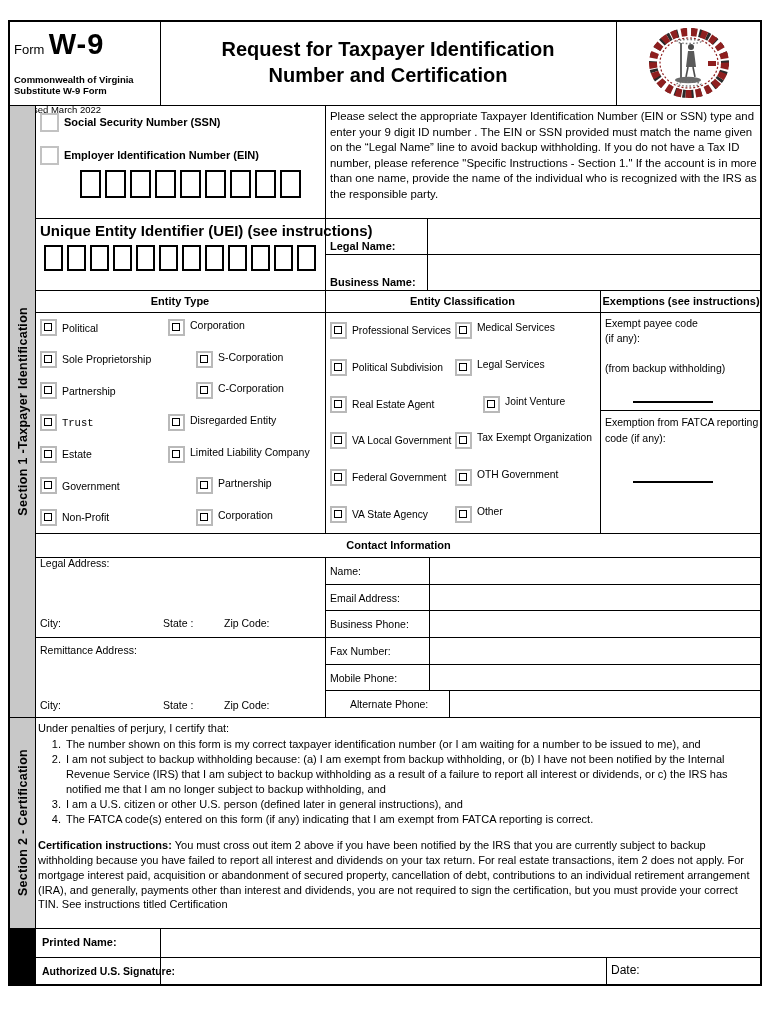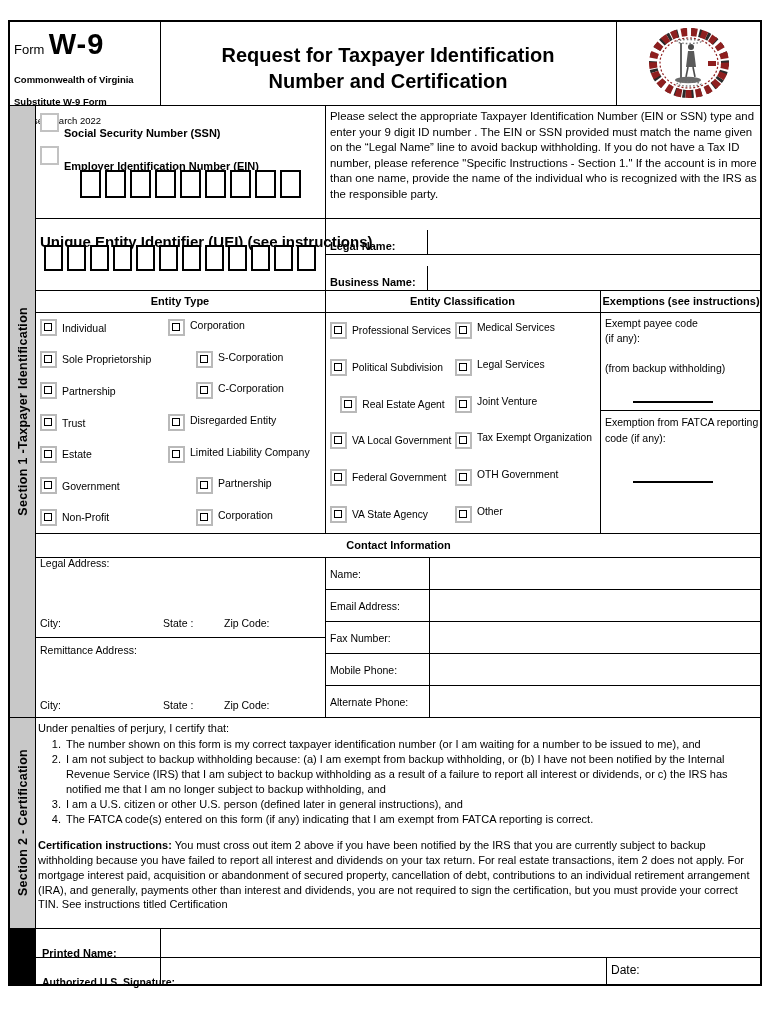--- a/index.html
+++ b/index.html
@@ -2,21 +2,21 @@
 <html><head>
 <meta charset="utf-8">
 <style>
   html,body{margin:0;padding:0;background:#fff;}
   .page{position:relative;width:770px;height:1024px;background:#fff;overflow:hidden;
         font-family:"Liberation Sans",sans-serif;color:#000;}
   .abs{position:absolute;}
   .frame{position:absolute;left:8px;top:20px;width:754px;height:966px;border:2px solid #000;box-sizing:border-box;}
   .hl{position:absolute;height:1px;background:#000;}
   .vl{position:absolute;width:1px;background:#000;}
-  .b{font-weight:bold;margin-top:11px;}
+  .b{font-weight:bold;}
   .strip{position:absolute;left:10px;width:25px;background:#c8c8c8;display:flex;align-items:center;justify-content:center;}
   .vtext{writing-mode:vertical-rl;transform:rotate(180deg);font-weight:bold;font-size:12.5px;white-space:nowrap;letter-spacing:.3px;}
   .blackblock{position:absolute;left:10px;width:25px;background:#000;}
   
   .cb{display:inline-block;width:13px;height:13px;border:2px solid #b9b9b9;background:#fff;box-sizing:content-box;position:relative;vertical-align:middle;}
   .cb .in{position:absolute;left:2px;top:2px;width:6px;height:6px;border:1.5px solid #000;}
   .cbp{display:inline-block;width:15px;height:15px;border:2px solid #c2c2c2;background:#fff;}
   
   .dbox{display:inline-block;width:17px;border:2px solid #000;background:#fff;margin-right:4px;box-sizing:border-box;}
   .ein-boxes .dbox{height:28px;width:21px;}
@@ -112,21 +112,21 @@
   <div class="headcenter" style="left:35px;top:290px;width:290px;height:22px;">Entity Type</div>
   <div class="headcenter" style="left:325px;top:290px;width:275px;height:22px;">Entity Classification</div>
   <div class="headcenter small" style="left:600px;top:290px;width:162px;height:22px;">Exemptions (see instructions)</div>
 
   <div class="egrid" style="left:35px;top:312px;width:290px;height:221px;">
     <div class="erow">
         <div class="ecell1" style="width:133px;">
           <span class="cb">
             <span class="in"></span>
           </span>
-          <span>Individual</span>
+          <span>Political</span>
         </div>
       <div class="ecell2">
           <span class="cb">
             <span class="in"></span>
           </span>
           <span>Corporation</span>
         </div>
       </div>
     <div class="erow">
         <div class="ecell1" style="width:133px;">
@@ -150,21 +150,21 @@
           <span>Partnership</span>
         </div>
       <div class="ecell2 indent">
           <span class="cb">
             <span class="in"></span>
           </span>
           <span>C-Corporation</span>
         </div>
       </div>
     <div class="erow">
-        <div class="ecell1" style="width:133px;">
+        <div class="ecell1" style="width:133px;font-family:Liberation Mono, monospace;">
           <span class="cb">
             <span class="in"></span>
           </span>
           <span>Trust</span>
         </div>
       <div class="ecell2">
           <span class="cb">
             <span class="in"></span>
           </span>
           <span>Disregarded Entity</span>
@@ -237,21 +237,21 @@
           <span>Political Subdivision</span>
         </div>
       <div class="ecell2">
           <span class="cb">
             <span class="in"></span>
           </span>
           <span>Legal Services</span>
         </div>
       </div>
     <div class="erow small">
-        <div class="ecell1" style="width:130px;justify-content:center;">
+        <div class="ecell1" style="width:158px;">
           <span class="cb">
             <span class="in"></span>
           </span>
           <span>Real Estate Agent</span>
         </div>
       <div class="ecell2">
           <span class="cb">
             <span class="in"></span>
           </span>
           <span>Joint Venture</span>
@@ -326,29 +326,33 @@
   <div class="tbl" style="left:326px;top:558px;width:436px;height:159px;">
     <div class="trow">
         <div class="tlabel mid" style="width:104px;">Name:</div>
         <div class="tval"></div>
       </div>
     <div class="trow">
         <div class="tlabel mid" style="width:104px;">Email Address:</div>
         <div class="tval"></div>
       </div>
     <div class="trow">
+        <div class="tlabel mid" style="width:104px;">Business Phone:</div>
+        <div class="tval"></div>
+      </div>
+    <div class="trow">
         <div class="tlabel mid" style="width:104px;">Fax Number:</div>
         <div class="tval"></div>
       </div>
     <div class="trow">
         <div class="tlabel mid" style="width:104px;">Mobile Phone:</div>
         <div class="tval"></div>
       </div>
     <div class="trow">
-        <div class="tlabel mid" style="width:104px;">Alternate Phone:</div>
+        <div class="tlabel mid" style="width:104px;margin-left:20px;">Alternate Phone:</div>
         <div class="tval"></div>
       </div>
   </div>
 
   <div class="cert" style="left:38px;top:721px;width:720px;height:205px;overflow:hidden;">
     <div>Under penalties of perjury, I certify that:</div>
     <ol>
       <li>The number shown on this form is my correct taxpayer identification number (or I am waiting for a number to be issued to me), and</li>
       <li>I am not subject to backup withholding because: (a) I am exempt from backup withholding, or (b) I have not been notified by the Internal Revenue Service (IRS) that I am subject to backup withholding as a result of a failure to report all interest or dividends, or c) the IRS has notified me that I am no longer subject to backup withholding, and</li>
       <li>I am a U.S. citizen or other U.S. person (defined later in general instructions), and</li>

